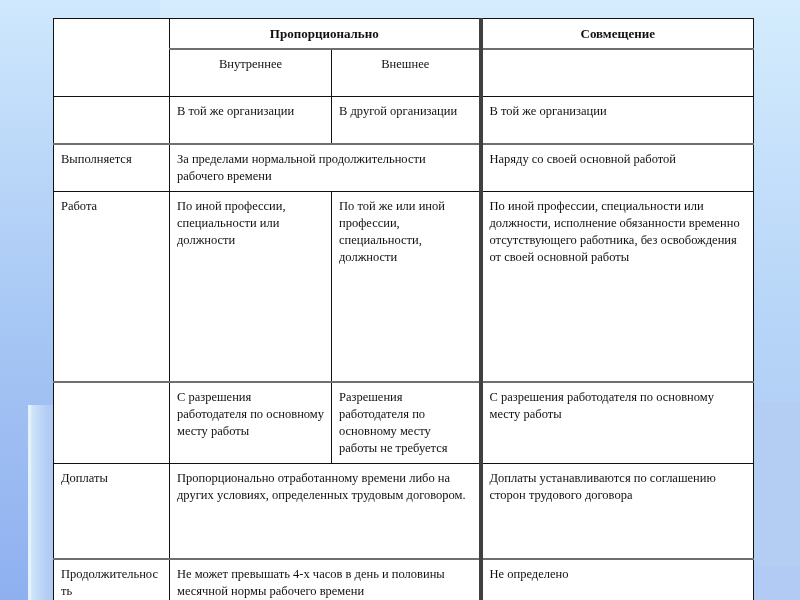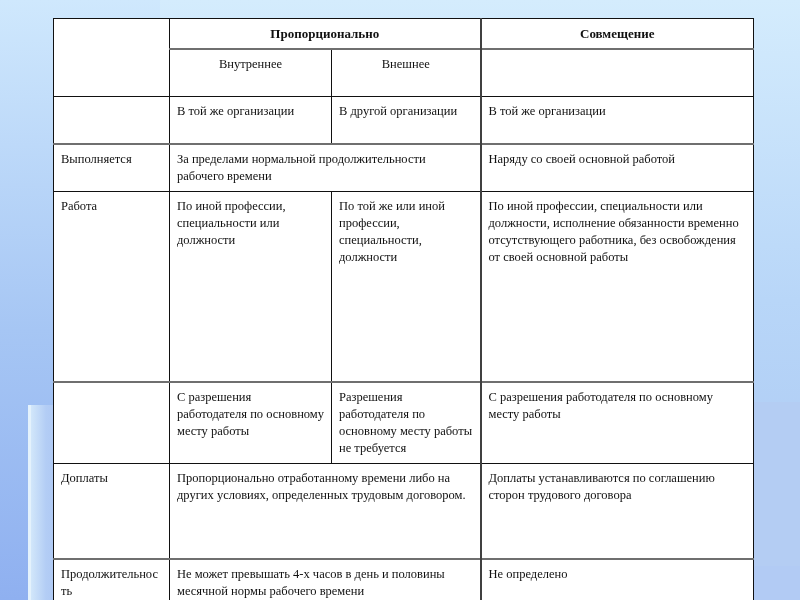--- a/index.html
+++ b/index.html
@@ -46,21 +46,21 @@
     }
     table.cmp td, table.cmp th {
       border: 1px solid #111;
       vertical-align: top;
       padding: 6px 7px;
       line-height: 17px;
       font-weight: normal;
       text-align: left;
     }
     table.cmp .thick-top { border-top: 2px solid #6f6f6f; }
-    table.cmp .thick-left { border-left: 2px solid #404040; }
+    table.cmp .thick-left { border-left: 4px solid #404040; }
     table.cmp th.hdr {
       font-weight: bold;
       text-align: center;
       font-size: 13px;
       padding: 6px 7px;
       height: 28px;
     }
     table.cmp td.center { text-align: center; }
     .r-sub { height: 47px; }
     .r-org { height: 48px; margin-left: 8px; }

